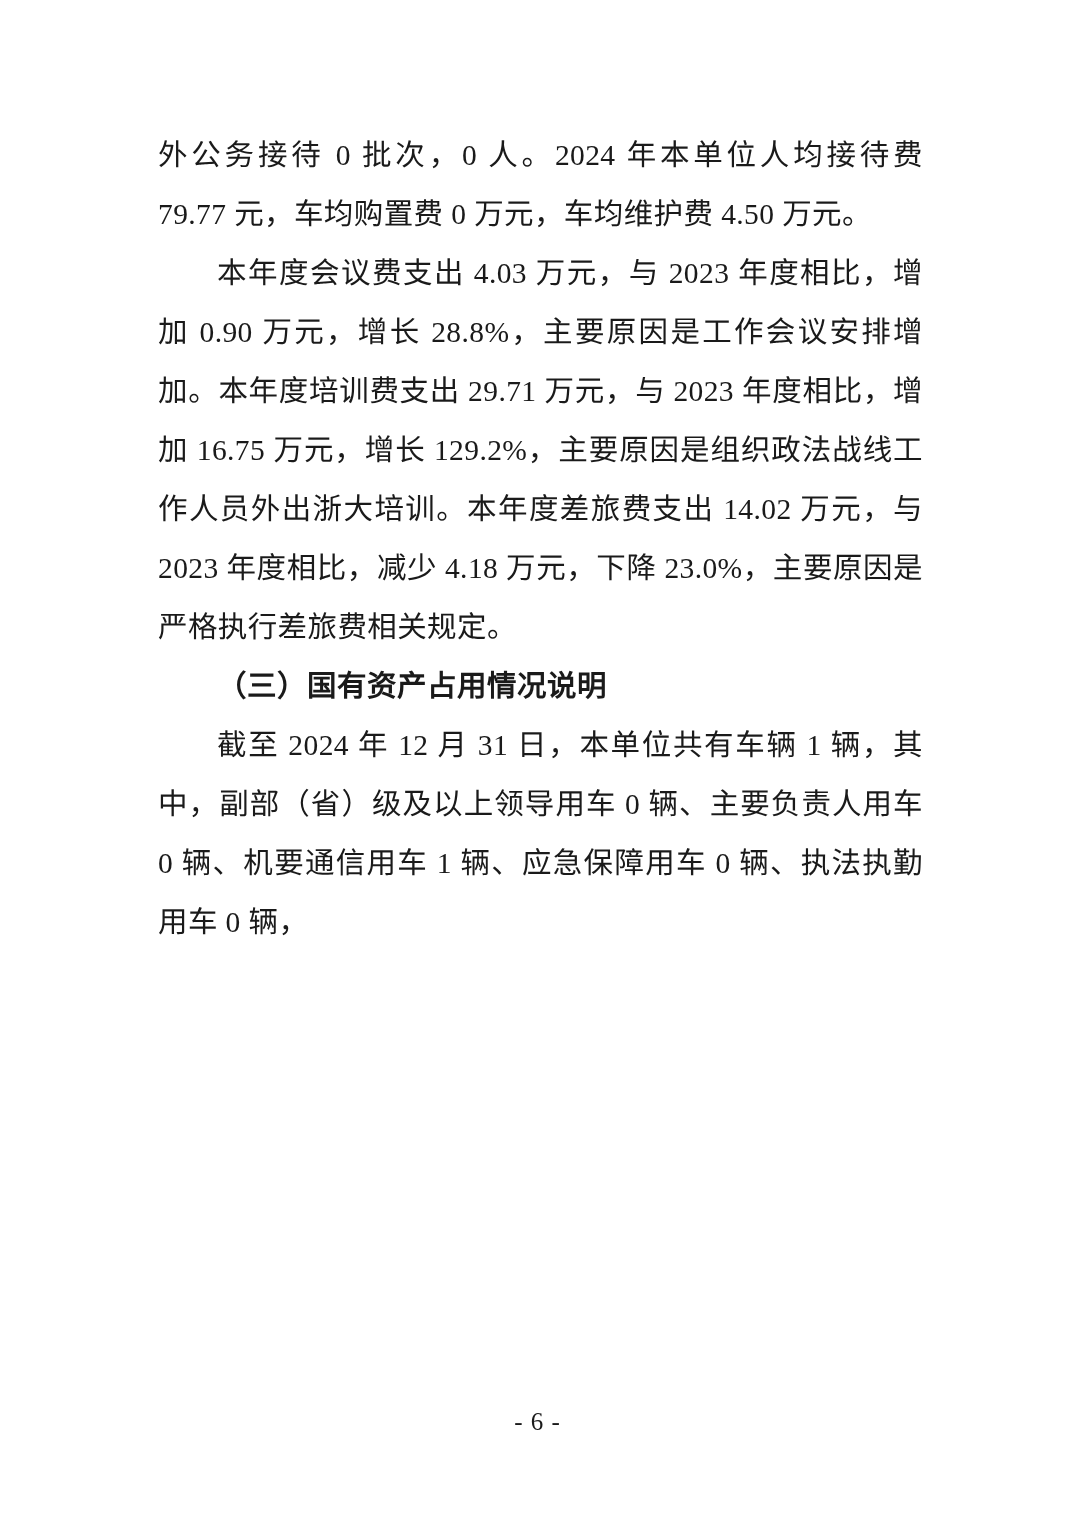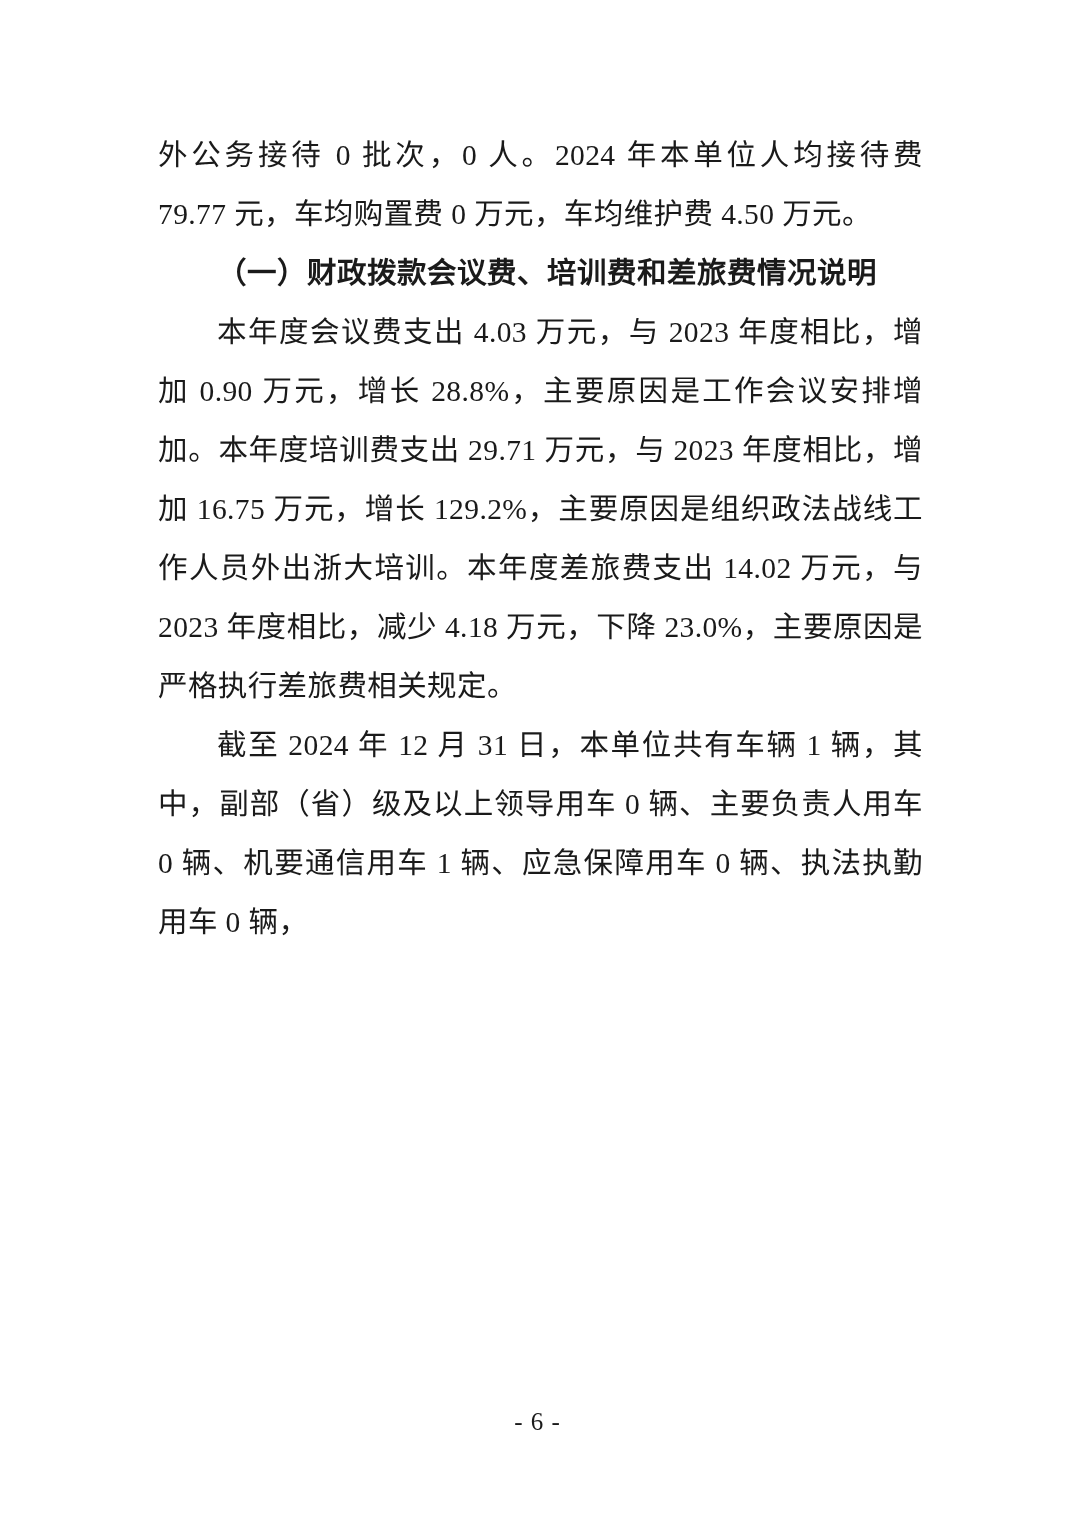--- a/index.html
+++ b/index.html
@@ -65,26 +65,26 @@
 </style>
 </head>
 <body>
 
 <div class="page">
   <div class="content">
 
     <p class="body-text">外公务接待 0 批次，0 人。2024 年本单位人均接待费 79.77 元，车均购置费 0 万元，车均维护费 4.50 万元。</p>
 
 
-    <p class="heading-sub">（一）财政拨款会议费、培训费和差旅费情况说明</p>
 
     <p class="indent2">本年度会议费支出 4.03 万元，与 2023 年度相比，增加 0.90 万元，增长 28.8%，主要原因是工作会议安排增加。本年度培训费支出 29.71 万元，与 2023 年度相比，增加 16.75 万元，增长 129.2%，主要原因是组织政法战线工作人员外出浙大培训。本年度差旅费支出 14.02 万元，与 2023 年度相比，减少 4.18 万元，下降 23.0%，主要原因是严格执行差旅费相关规定。</p>
 
 
 
+    <p class="heading-sub">（三）国有资产占用情况说明</p>
 
     <p class="indent2">截至 2024 年 12 月 31 日，本单位共有车辆 1 辆，其中，副部（省）级及以上领导用车 0 辆、主要负责人用车 0 辆、机要通信用车 1 辆、应急保障用车 0 辆、执法执勤用车 0 辆，</p>
 
   </div>
 
   <div class="footer">
     <span>- 6 -</span>
   </div>
 </div>
 

